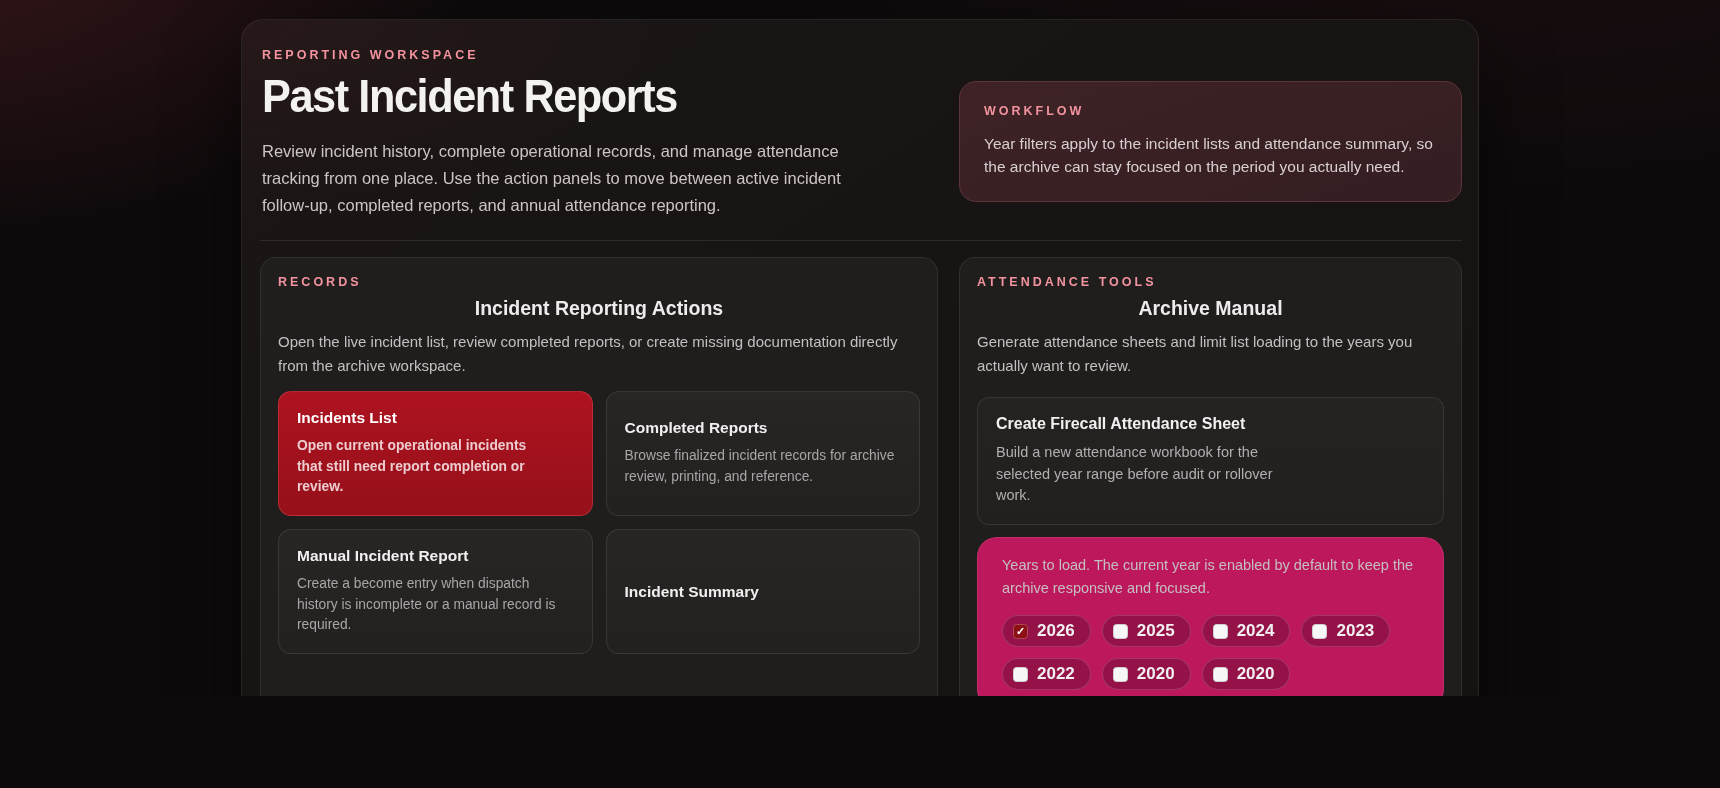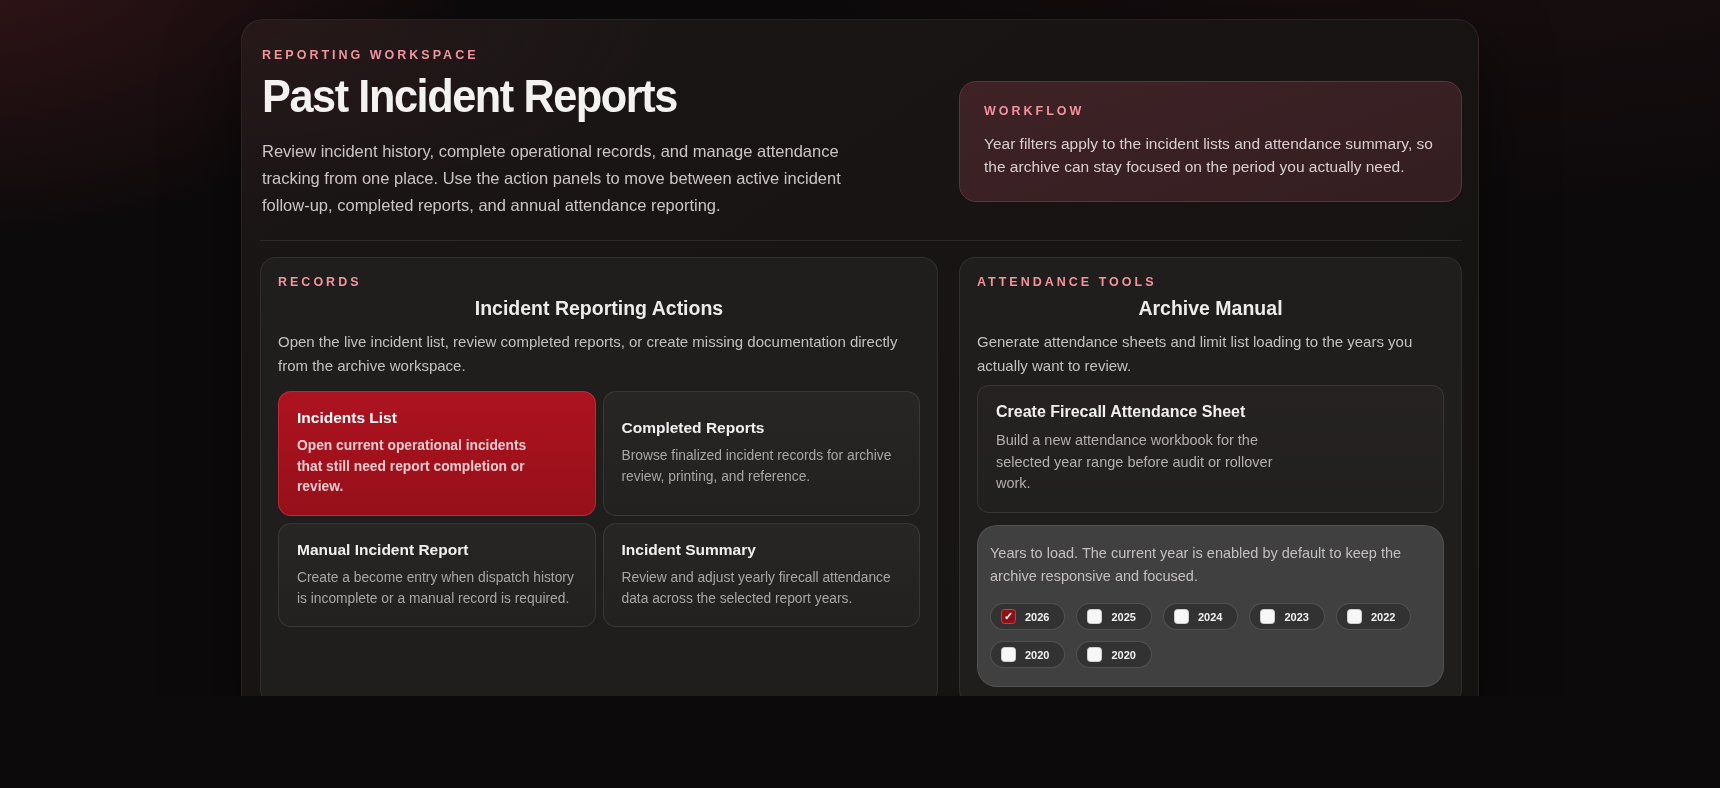--- a/index.html
+++ b/index.html
@@ -77,57 +77,57 @@
     font-size: 19.5px; font-weight: 700; color: #edebeb;
   }
   .panel .panel-intro {
     margin-top: 10px;
     font-size: 15px; line-height: 1.55; color: #c4bfc0;
   }
 
   
   .actions {
     margin-top: 14px;
-    display: grid; grid-template-columns: 1fr 1fr; gap: 7px;
+    display: grid; grid-template-columns: 1fr 1fr; gap: 13px;
   }
   .action {
     text-align: left; cursor: pointer;
     background: linear-gradient(180deg, #282525 0%, #232020 100%);
     border: 1px solid rgba(255,255,255,0.09);
     border-radius: 13px;
     padding: 17px 18px;
     font-family: inherit;
   }
   .action .a-title { font-size: 15.5px; font-weight: 700; color: #f1efef; }
   .action .a-desc  { margin-top: 9px; font-size: 13.8px; line-height: 1.5; color: #aaa5a6; max-width: 295px; }
   .action.primary {
     background: linear-gradient(180deg, #ad1320 0%, #96101a 100%);
     border: 1px solid rgba(255,120,130,0.25);
   }
   .action.primary .a-title { color: #ffffff; }
   .action.primary .a-desc  { color: #eccccf; font-weight: 700; max-width: 245px; }
 
   
   .subcard {
-    margin-top: 8px;
+    margin-top: 20px;
     background: linear-gradient(180deg, #262222 0%, #221f1f 100%);
     border: 1px solid rgba(255,255,255,0.09);
     border-radius: 12px;
     padding: 17px 18px;
     width: 100%; text-align: left; cursor: pointer; font-family: inherit;
   }
   .subcard .a-title { font-size: 16px; font-weight: 700; color: #f1efef; }
   .subcard .a-desc  { margin-top: 9px; font-size: 14.5px; line-height: 1.5; color: #b3aeaf; max-width: 310px; }
 
   .years-box {
     margin-top: 12px;
     border: 1px solid rgba(255,255,255,0.09);
     border-radius: 20px;
-    background: #404040;
-    padding: 16px 12px 18px;
+    background: #be185d;
+    padding: 16px 24px 18px;
   }
   .years-box .help { font-size: 14.5px; line-height: 1.55; color: #c4bfc0; }
   .chips { margin-top: 16px; display: flex; flex-wrap: wrap; gap: 11px; }
   .chip {
     display: inline-flex; align-items: center; gap: 9px;
     padding: 5px 15px 5px 10px;
     border: 1px solid rgba(255,255,255,0.15);
     border-radius: 999px;
     background: rgba(0,0,0,0.22);
     cursor: pointer;
@@ -137,21 +137,21 @@
     background: #f7f7f7; border: 1px solid #cfcfcf;
     display: inline-flex; align-items: center; justify-content: center;
     position: relative;
   }
   .chip.checked .box {
     background: #8d1016; border-color: #b04a52;
   }
   .chip.checked .box::after {
     content: "\2713"; color: #fff; font-size: 11px; font-weight: 700; line-height: 1;
   }
-  .chip .yr { font-size: 11px; font-weight: 600; color: #f2f0f0; }
+  .chip .yr { font-size: 17px; font-weight: 600; color: #f2f0f0; }
 </style>
 </head>
 <body>
 
 <div class="page">
   <div class="shell">
 
     <div class="hero">
       <div class="eyebrow">REPORTING WORKSPACE</div>
       <h1>Past Incident Reports</h1>
@@ -178,21 +178,20 @@
         <button class="action">
           <div class="a-title">Completed Reports</div>
           <div class="a-desc">Browse finalized incident records for archive review, printing, and reference.</div>
         </button>
         <button class="action">
           <div class="a-title">Manual Incident Report</div>
           <div class="a-desc">Create a become entry when dispatch history is incomplete or a manual record is required.</div>
         </button>
         <button class="action">
           <div class="a-title">Incident Summary</div>
-          <div class="a-desc">Review and adjust yearly firecall attendance data across the selected report years.</div>
         </button>
       </div>
     </section>
 
     <section class="panel">
       <div class="eyebrow">ATTENDANCE TOOLS</div>
       <h2>Archive Manual</h2>
       <p class="panel-intro">Generate attendance sheets and limit list loading to the years you actually want to review.</p>
 
       <button class="subcard">

